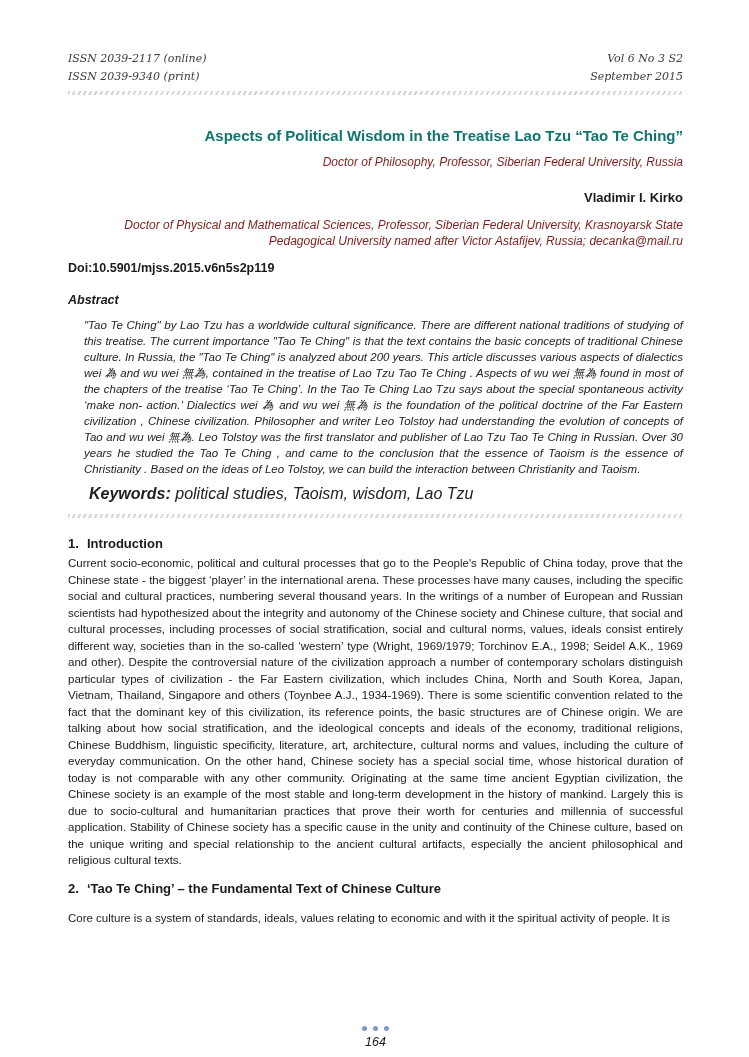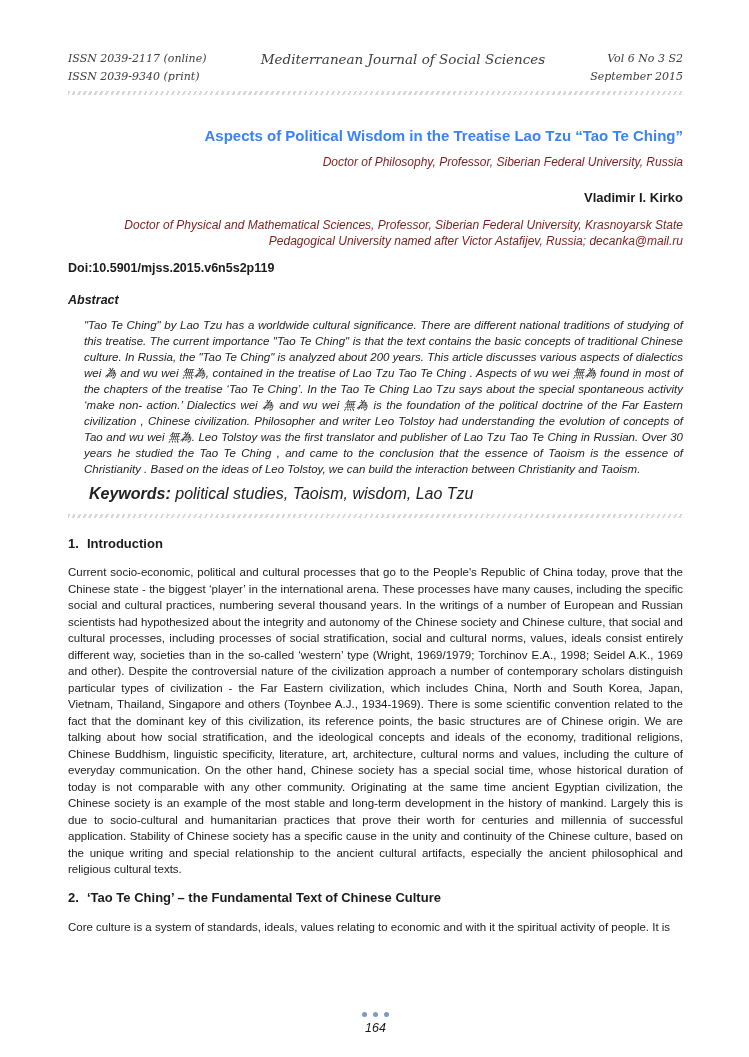--- a/index.html
+++ b/index.html
@@ -3,21 +3,21 @@
 <meta charset="utf-8">
 <style>
   * { margin:0; padding:0; box-sizing:border-box; }
   html, body { background:#ffffff; }
   .page {
     width:749px; height:1057px;
     margin:0 auto;
     background:#ffffff;
     color:#1b1b1b;
     font-family:"Liberation Sans", sans-serif;
-    padding:50px 66px 22px 68px;
+    padding:50px 66px 8px 68px;
     display:flex; flex-direction:column;
     overflow:hidden;
     position:relative;
   }
   
   .hdr {
     display:flex; align-items:flex-start;
     font-family:"DejaVu Serif", serif;
     font-style:italic;
     color:#3d3d3d;
@@ -31,21 +31,21 @@
     height:4px;
     background:repeating-linear-gradient(115deg,#d6d6d6 0 2px,#ffffff 2px 5px);
   }
   .hatch-top { margin-top:5px; }
   .hatch-mid { margin-top:11px; }
   
   .title {
     margin-top:32px;
     font-size:15px; font-weight:bold;
     text-align:right;
-    color:#3b82f6;
+    color:#0f766e;
   }
   .author-name {
     margin-top:21px;
     font-size:13px; font-weight:bold;
     text-align:right;
   }
   .author-aff {
     margin-top:10px;
     font-size:12px; font-style:italic;
     text-align:right; line-height:16px;
@@ -77,21 +77,21 @@
     margin-left:21px;
   }
   .kw-label { font-weight:bold; }
   
   .sec-h {
     margin-top:18px;
     font-size:13px; font-weight:bold;
   }
   .sec-num { display:inline-block; min-width:19px; }
   .body-p {
-    margin-top:13px;
+    margin-top:4px;
     font-size:11.5px;
     line-height:16.5px;
     text-align:justify;
   }
   .body-p.last { margin-top:14px; }
   .sec-h.second { margin-top:12px; }
   
   .footer { margin-top:auto; text-align:center; }
   .dots { line-height:5px; }
   .dots span {
@@ -110,21 +110,20 @@
 <body>
 
 <div class="page">
 
   <header class="hdr">
     <div class="hdr-left">
       <div>ISSN 2039-2117 (online)</div>
       <div>ISSN 2039-9340 (print)</div>
     </div>
     <div class="hdr-center">
-      <div class="jname">Mediterranean Journal of Social Sciences</div>
     </div>
     <div class="hdr-right">
       <div>Vol 6 No 3 S2</div>
       <div>September 2015</div>
     </div>
   </header>
 
   <div class="hatch hatch-top"></div>
 
   <h1 class="title">Aspects of Political Wisdom in the Treatise Lao Tzu “Tao Te Ching”</h1>

